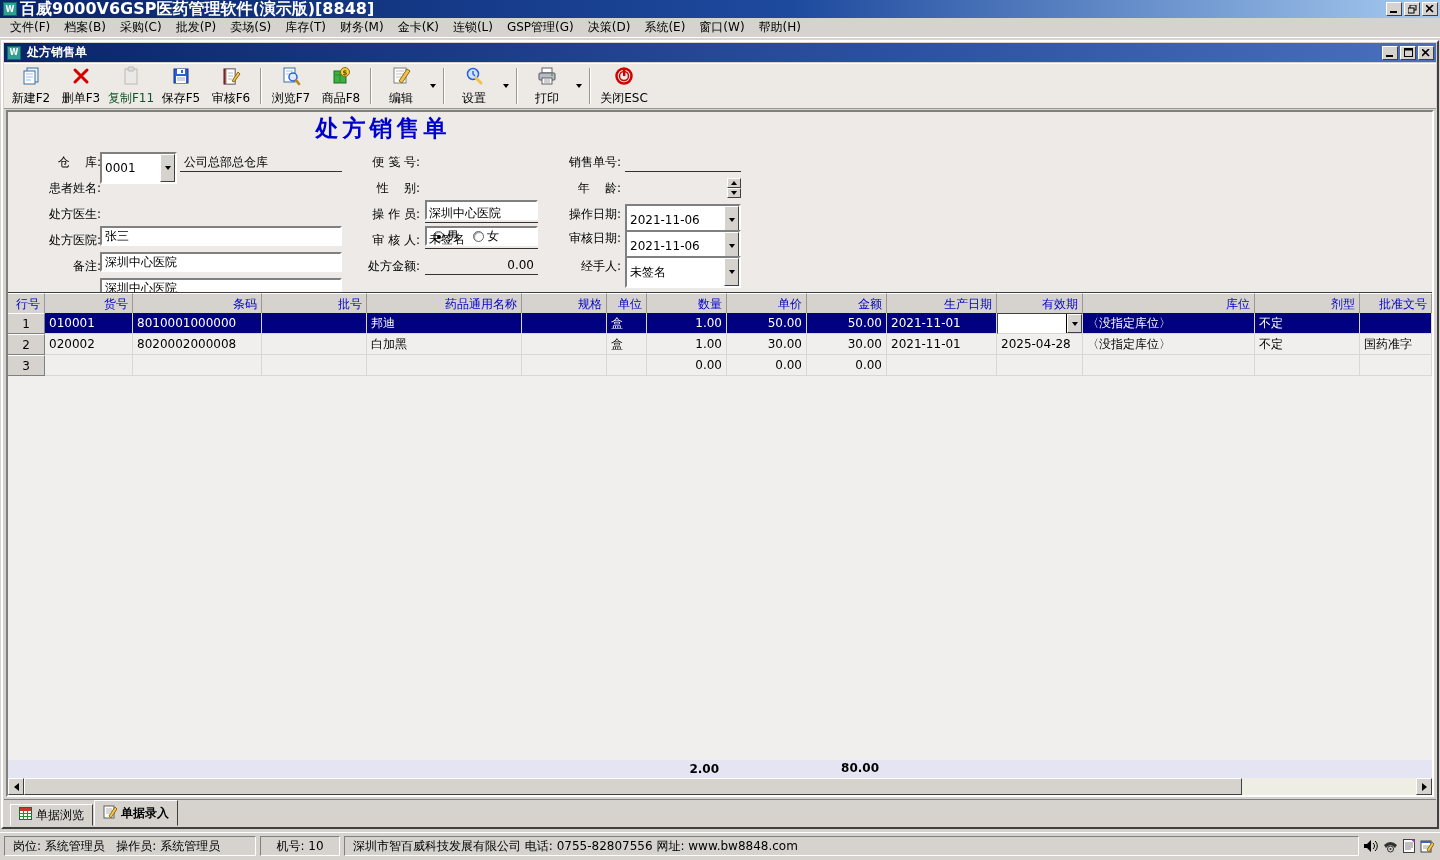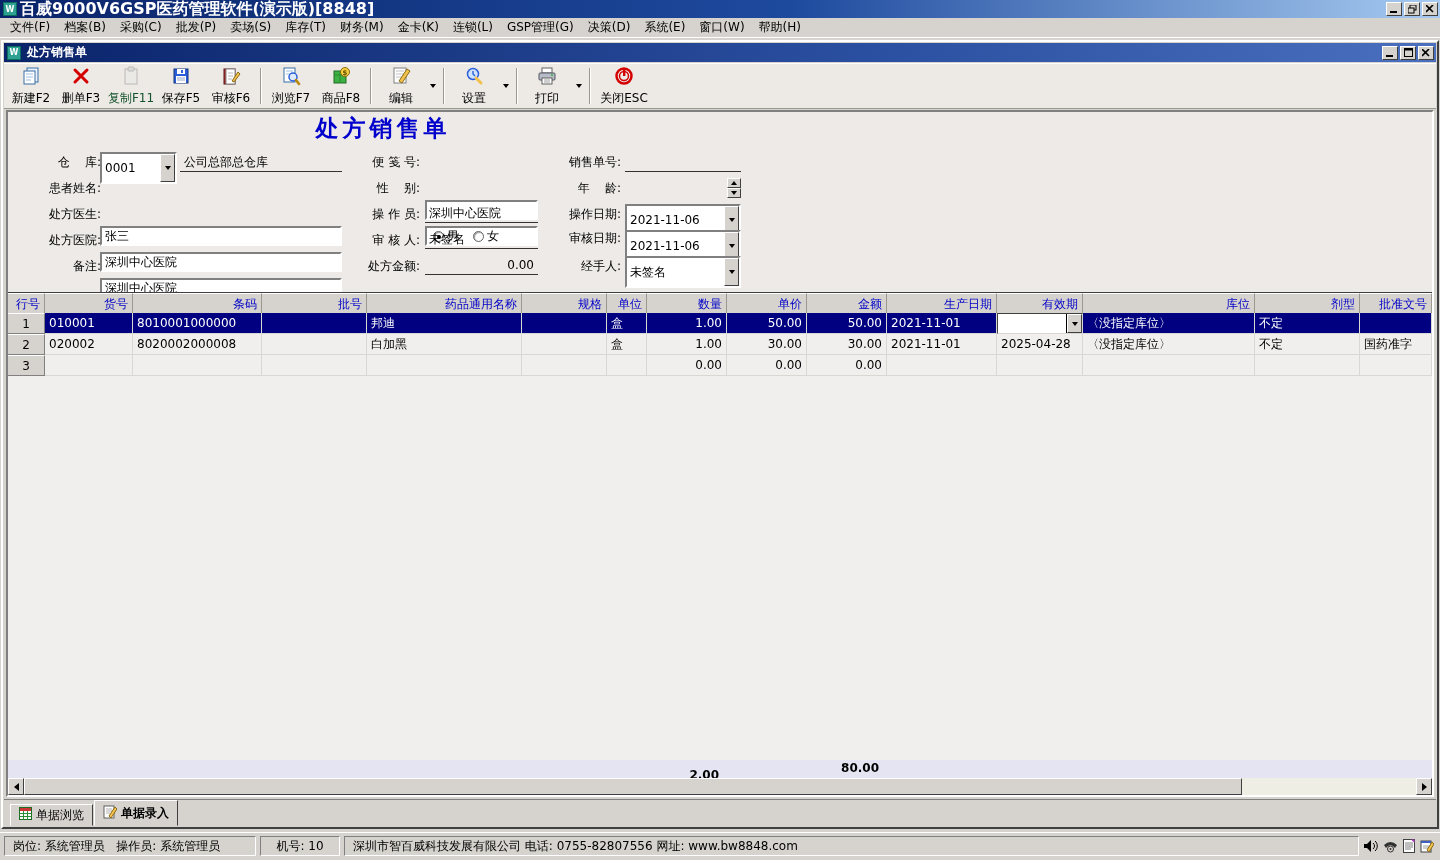--- a/index.html
+++ b/index.html
@@ -445,21 +445,21 @@
         <div class="cell c9 num">0.00</div>
         <div class="cell c10"></div>
         <div class="cell c11"></div>
         <div class="cell c12"></div>
         <div class="cell c13"></div>
         <div class="cell c14"></div>
       </div>
     </div>
 
     <div class="totals">
-      <span style="left:639px;top:8px;width:72px">2.00</span>
+      <span style="left:639px;top:2px;width:72px">2.00</span>
       <span style="left:799px;top:1px;width:72px">80.00</span>
     </div>
 
     <div class="hscroll">
       <div class="sbtn">
           <span class="tri-l"></span>
         </div>
       <div class="thumb"></div>
       <div style="flex:1"></div>
       <div class="sbtn">

